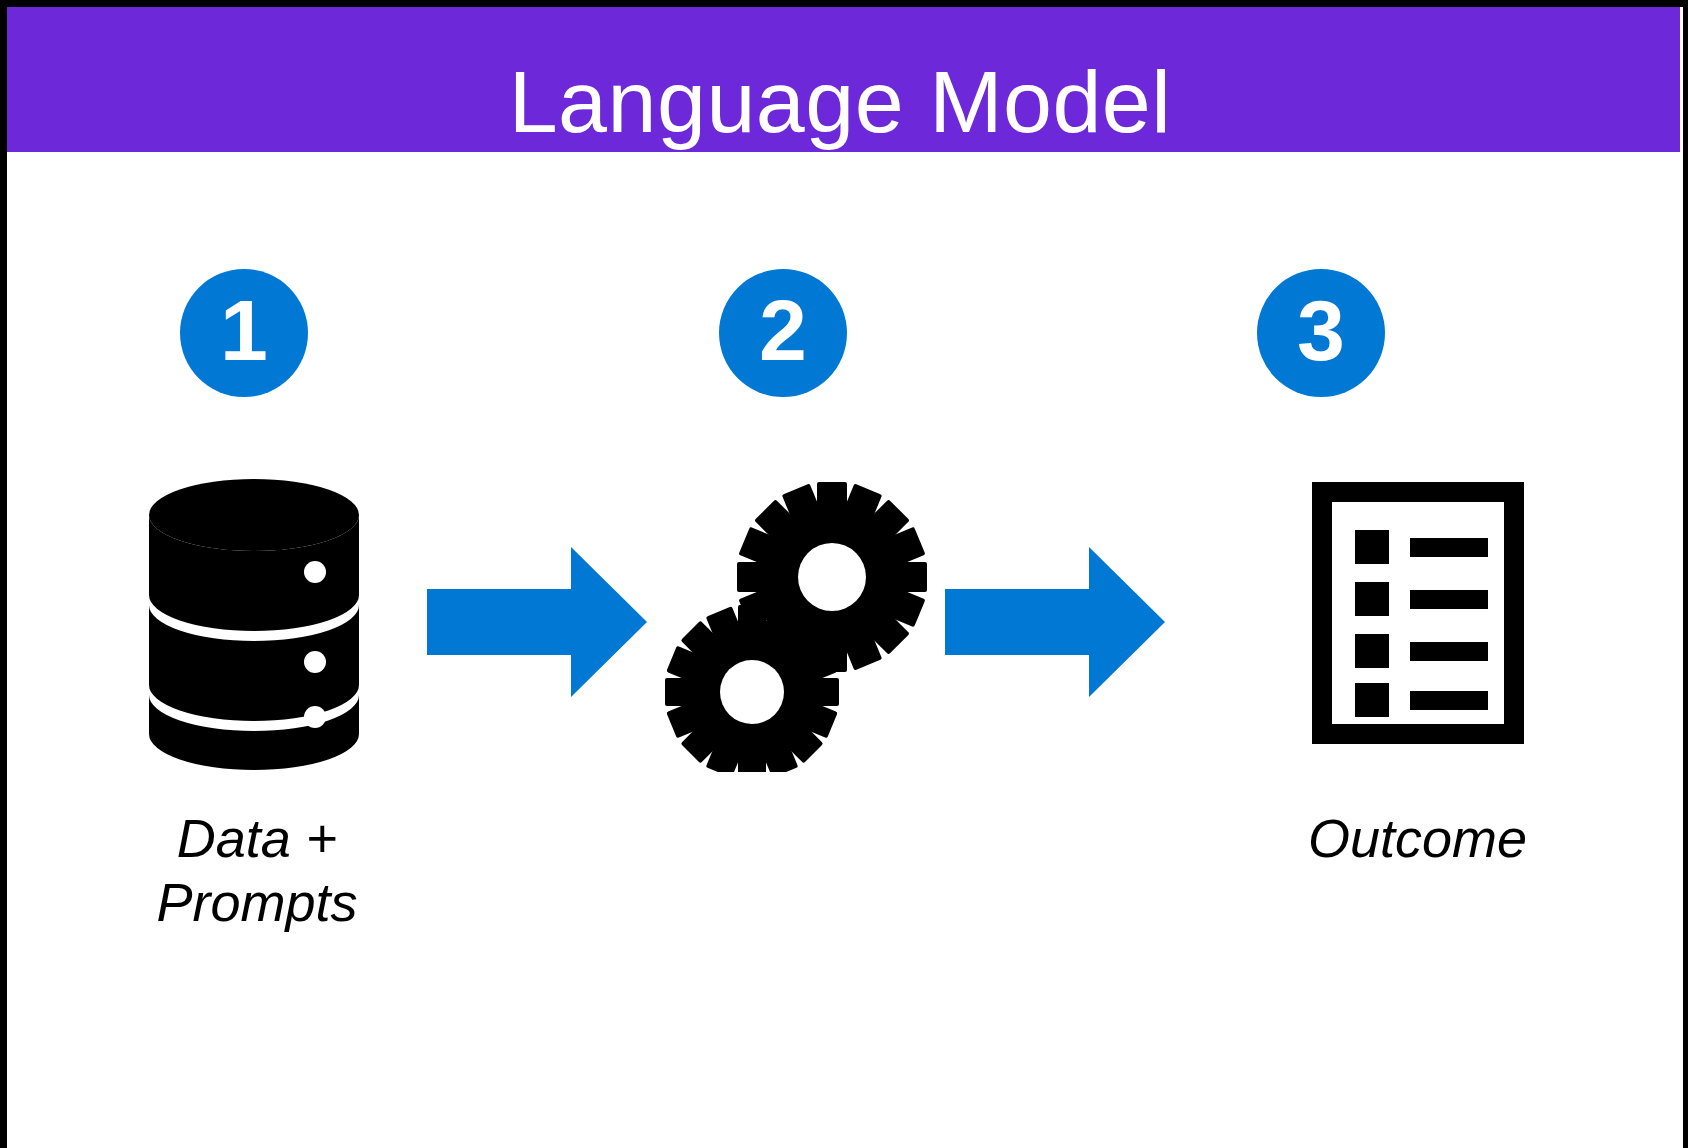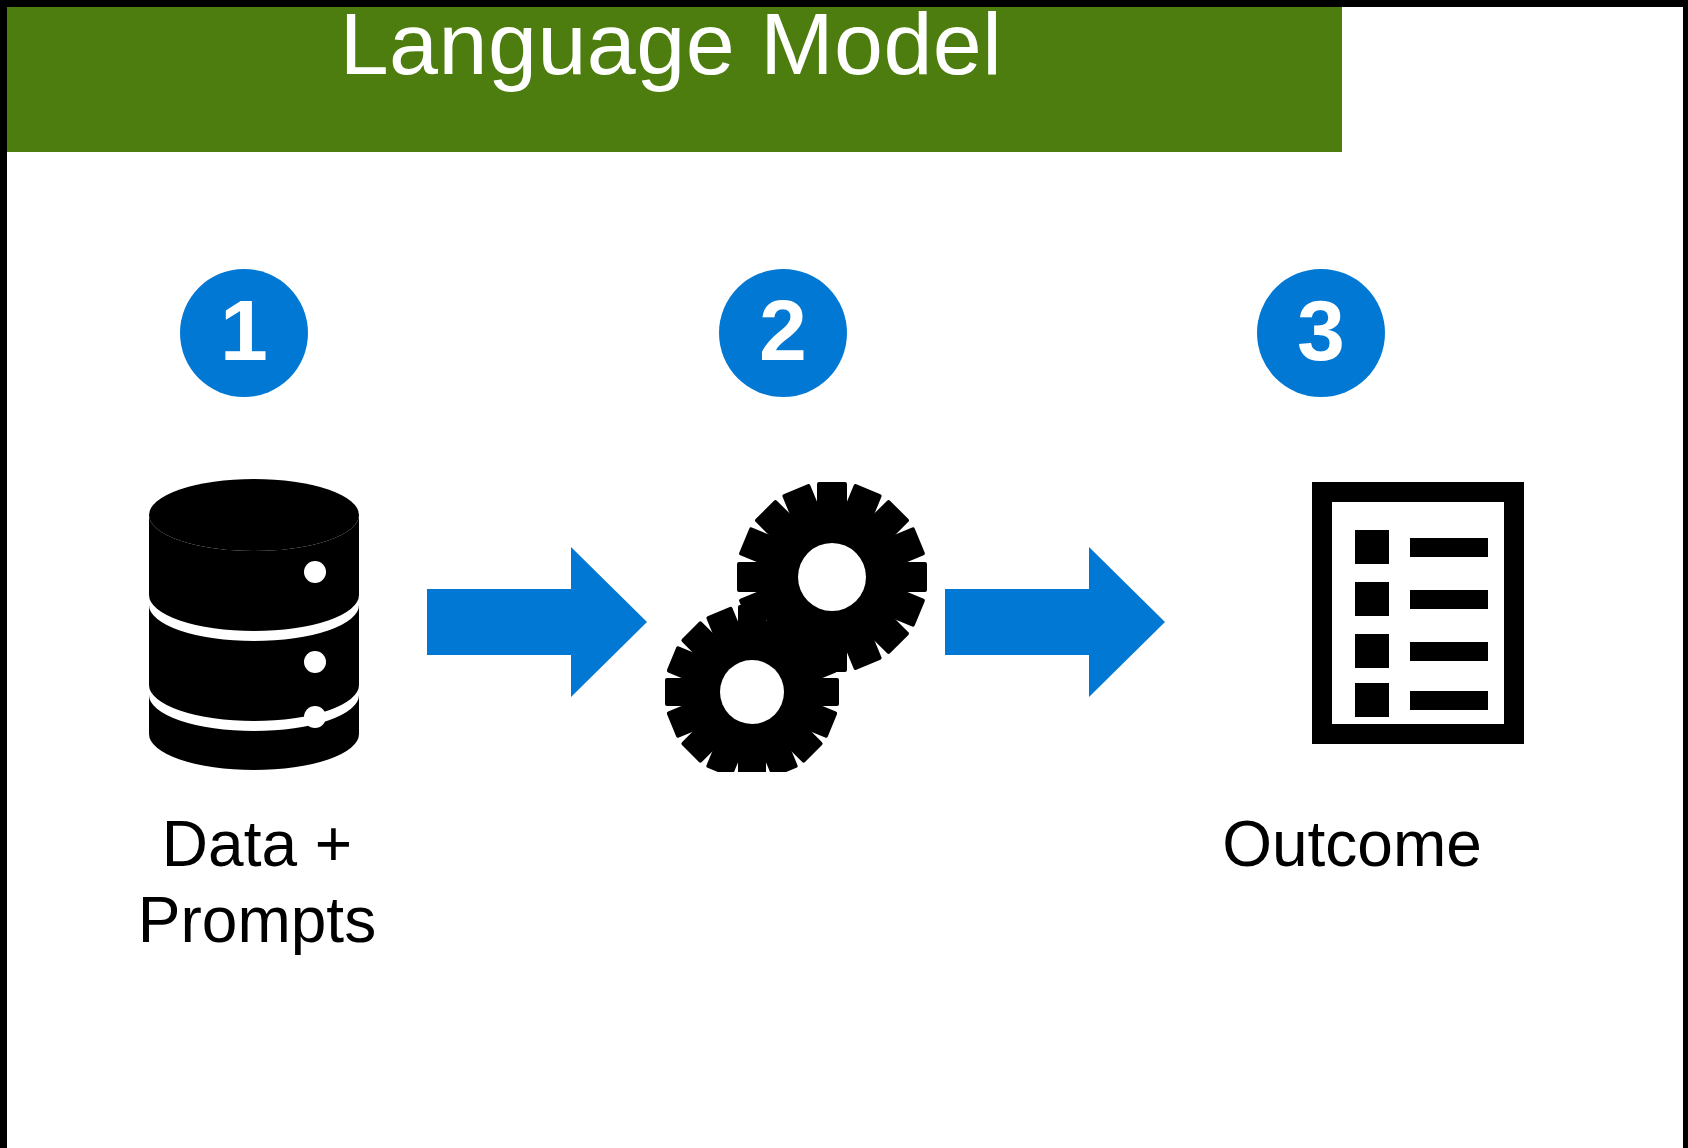--- a/index.html
+++ b/index.html
@@ -19,25 +19,25 @@
     box-sizing: border-box;
     border-top: 7px solid #000000;
     border-left: 7px solid #000000;
     border-right: 5px solid #000000;
   }
   
   .header-band {
     position: absolute;
     left: -7px;
     top: -7px;
-    width: 1342px;
+    width: 1680px;
     height: 152px;
-    background: #4d7c0f;
+    background: #6d28d9;
     display: flex;
-    align-items: flex-start;
+    align-items: flex-end;
     justify-content: center;
   }
   .header-title {
     color: #ffffff;
     font-size: 88px;
     line-height: 1;
     font-weight: 400;
     letter-spacing: 0.5px;
     white-space: nowrap;
     padding-bottom: 6px;
@@ -80,28 +80,29 @@
   
   .arrow-slot { position: absolute; }
   .arrow-1 { left: 412px;  top: 375px; width: 235px; height: 190px; }
   .arrow-2 { left: 930px;  top: 375px; width: 235px; height: 190px; }
 
   
   .caption {
     position: absolute;
     text-align: center;
     color: #000000;
-    font-size: 64px;
+    font-size: 54px;
     line-height: 1.18;
     font-weight: 400;
     white-space: pre-line;
+    font-style: italic;
   }
   .caption-1 { left: 40px;   top: 655px; width: 420px; }
   .caption-2 { left: 545px;  top: 655px; width: 470px; }
-  .caption-3 { left: 1110px; top: 655px; width: 470px; }
+  .caption-3 { left: 1050px; top: 655px; width: 470px; text-align: right; }
 </style>
 </head>
 <body>
 
 <div id="page">
 
   <div class="header-band">
     <div class="header-title">Language Model</div>
   </div>
 

